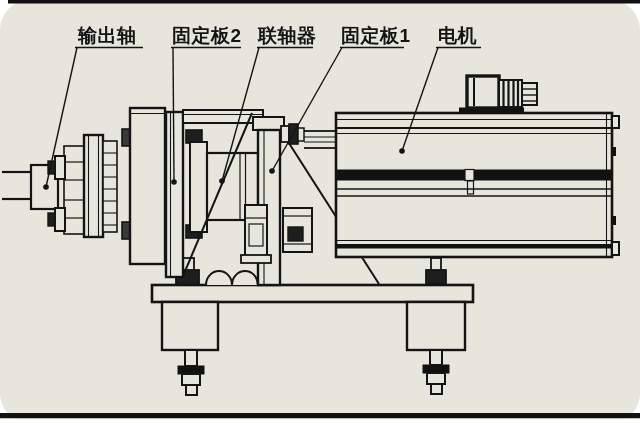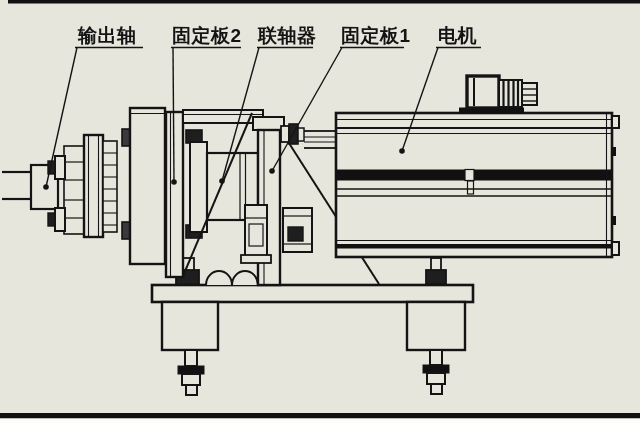--- a/index.html
+++ b/index.html
@@ -4,20 +4,21 @@
 <style>
   html,body{margin:0;padding:0;}
   body{
     width:640px;height:423px;overflow:hidden;
     background:#ffffff;
     font-family:"Liberation Sans", sans-serif;
   }
   .canvas{
     position:relative;width:640px;height:423px;
     background:#e6e6dc;
+    border-radius:30px;
   }
   svg{display:block;}
   .callout-text{
     font-family:"Liberation Sans","DejaVu Sans",sans-serif;
     font-size:19px;font-weight:bold;fill:#141414;
     letter-spacing:0.5px;
   }
 </style>
 </head>
 <body>

